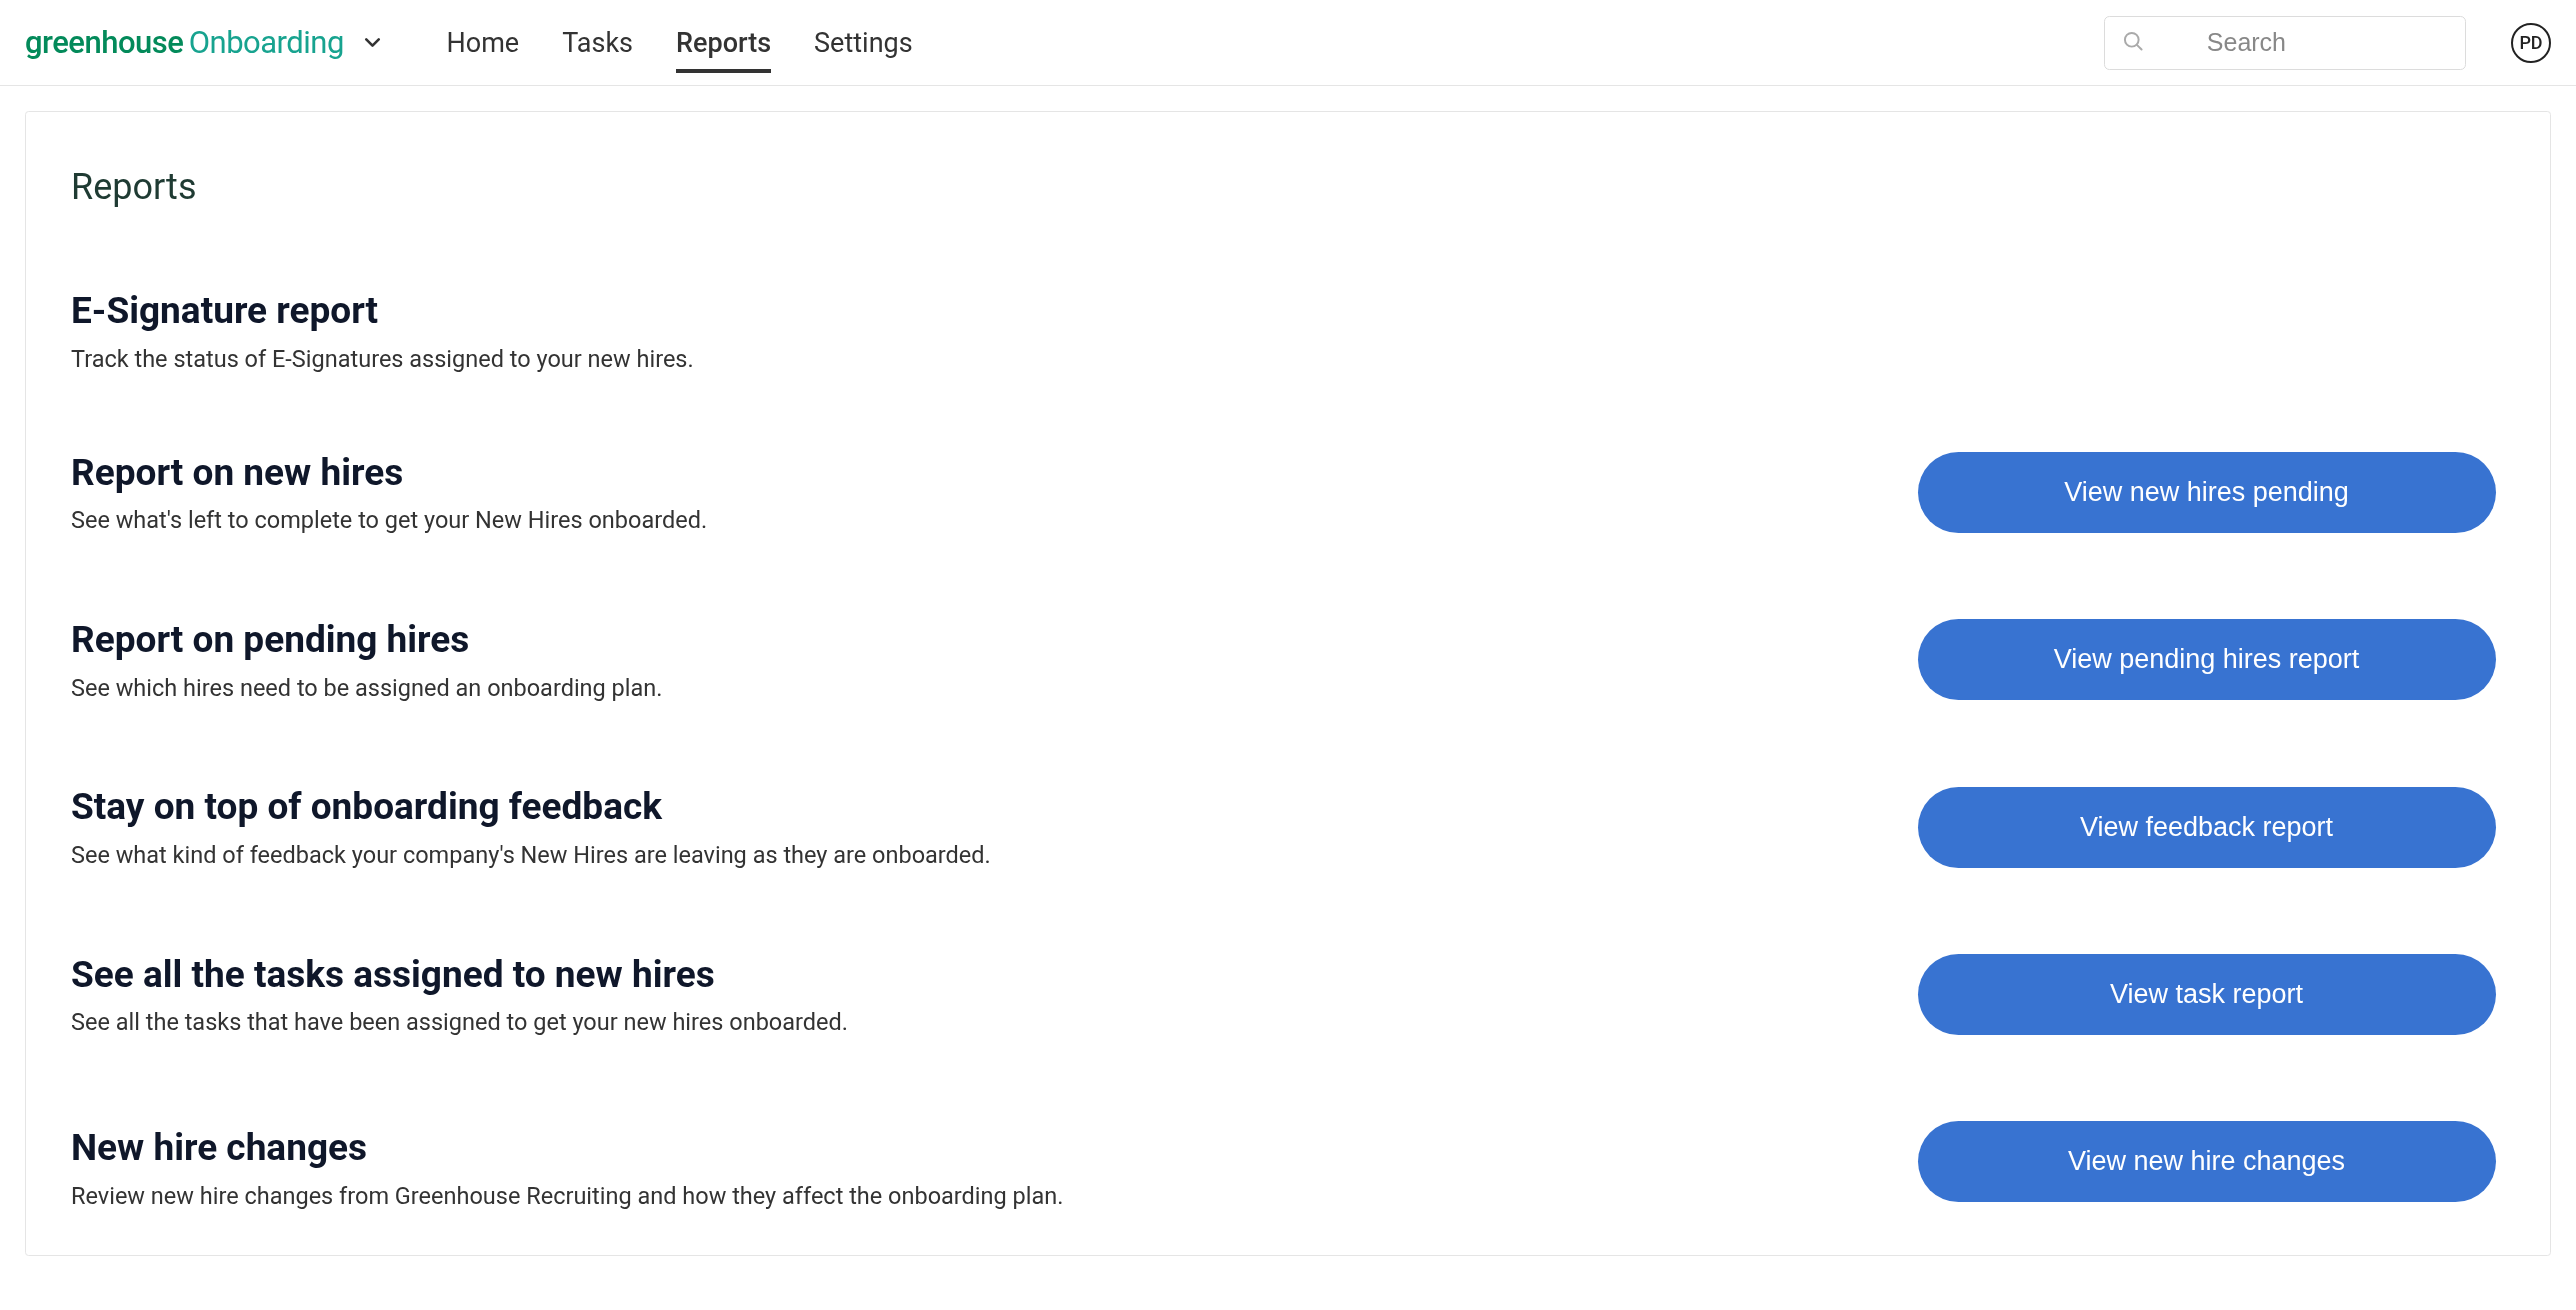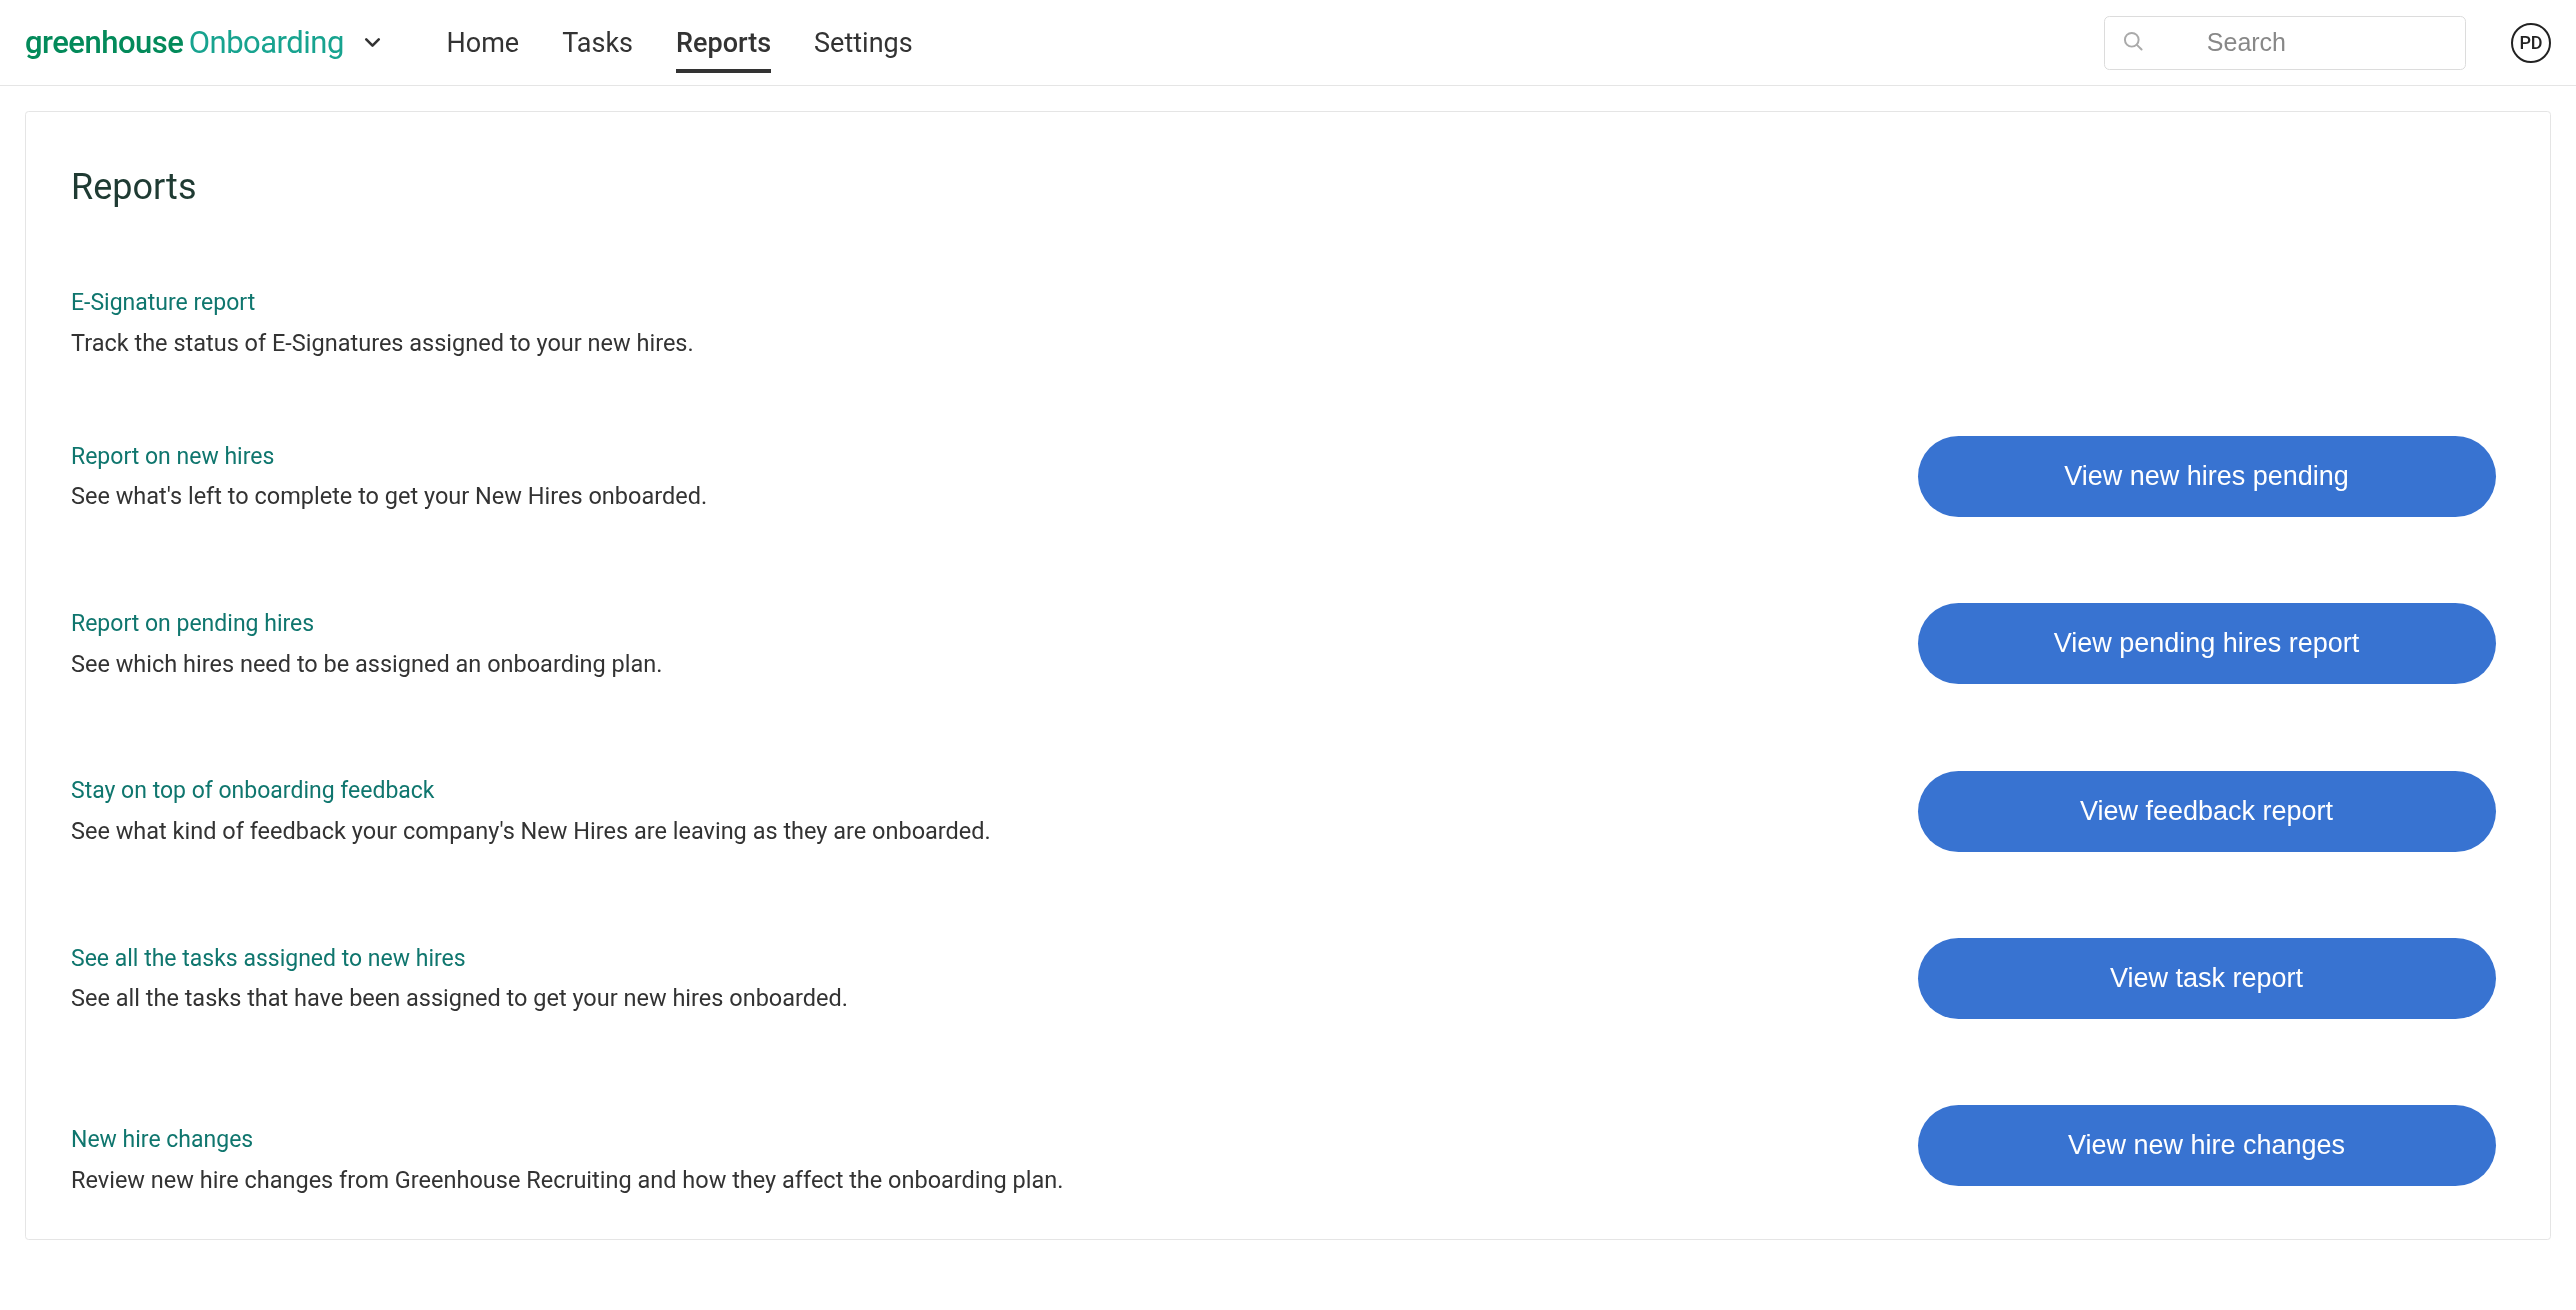--- a/index.html
+++ b/index.html
@@ -129,23 +129,23 @@
       margin-bottom: 72px;
     }
     .report-row:last-child {
       margin-bottom: 0;
       align-items: flex-end;
     }
     .report-text {
       flex: 1;
     }
     .report-title {
-      font-size: 23px;
-      color: #0f766e;
-      font-weight: 400;
+      font-size: 37px;
+      color: #0f172a;
+      font-weight: 700;
       margin-bottom: 12.7px;
     }
     .report-desc {
       font-size: 23.5px;
       color: #333;
     }
     .report-btn-wrap {
       width: 597px;
       display: flex;
       justify-content: center;

